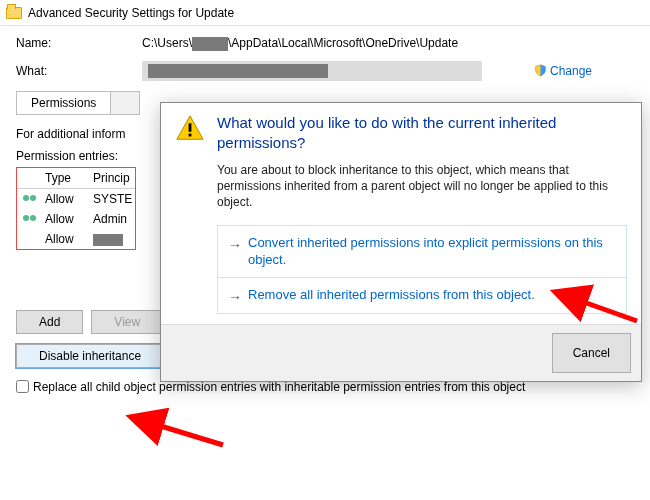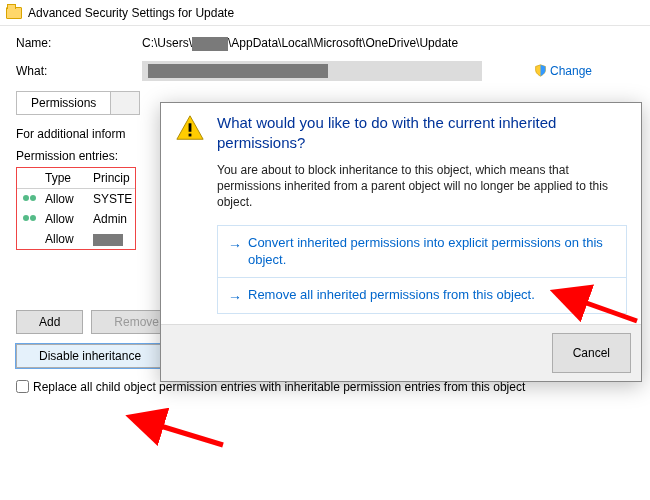--- a/index.html
+++ b/index.html
@@ -137,21 +137,20 @@
     </div>
     <div class="erow">
       <div class="col-icon"><span class="user-single"></span></div>
       <div class="col-type">Allow</div>
       <div class="col-princ"><span class="redact" style="width:30px;height:12px"></span></div>
     </div>
   </div>
 
   <div class="btnrow">
     <button class="wbtn">Add</button>
-    <button class="wbtn disabled">Remove</button>
     <button class="wbtn disabled">View</button>
   </div>
 
   <div class="disable-row">
     <button class="wbtn focus">Disable inheritance</button>
   </div>
 
   <label class="chkrow">
     <input type="checkbox" style="">
     <span>Replace all child object permission entries with inheritable permission entries from this object</span>

